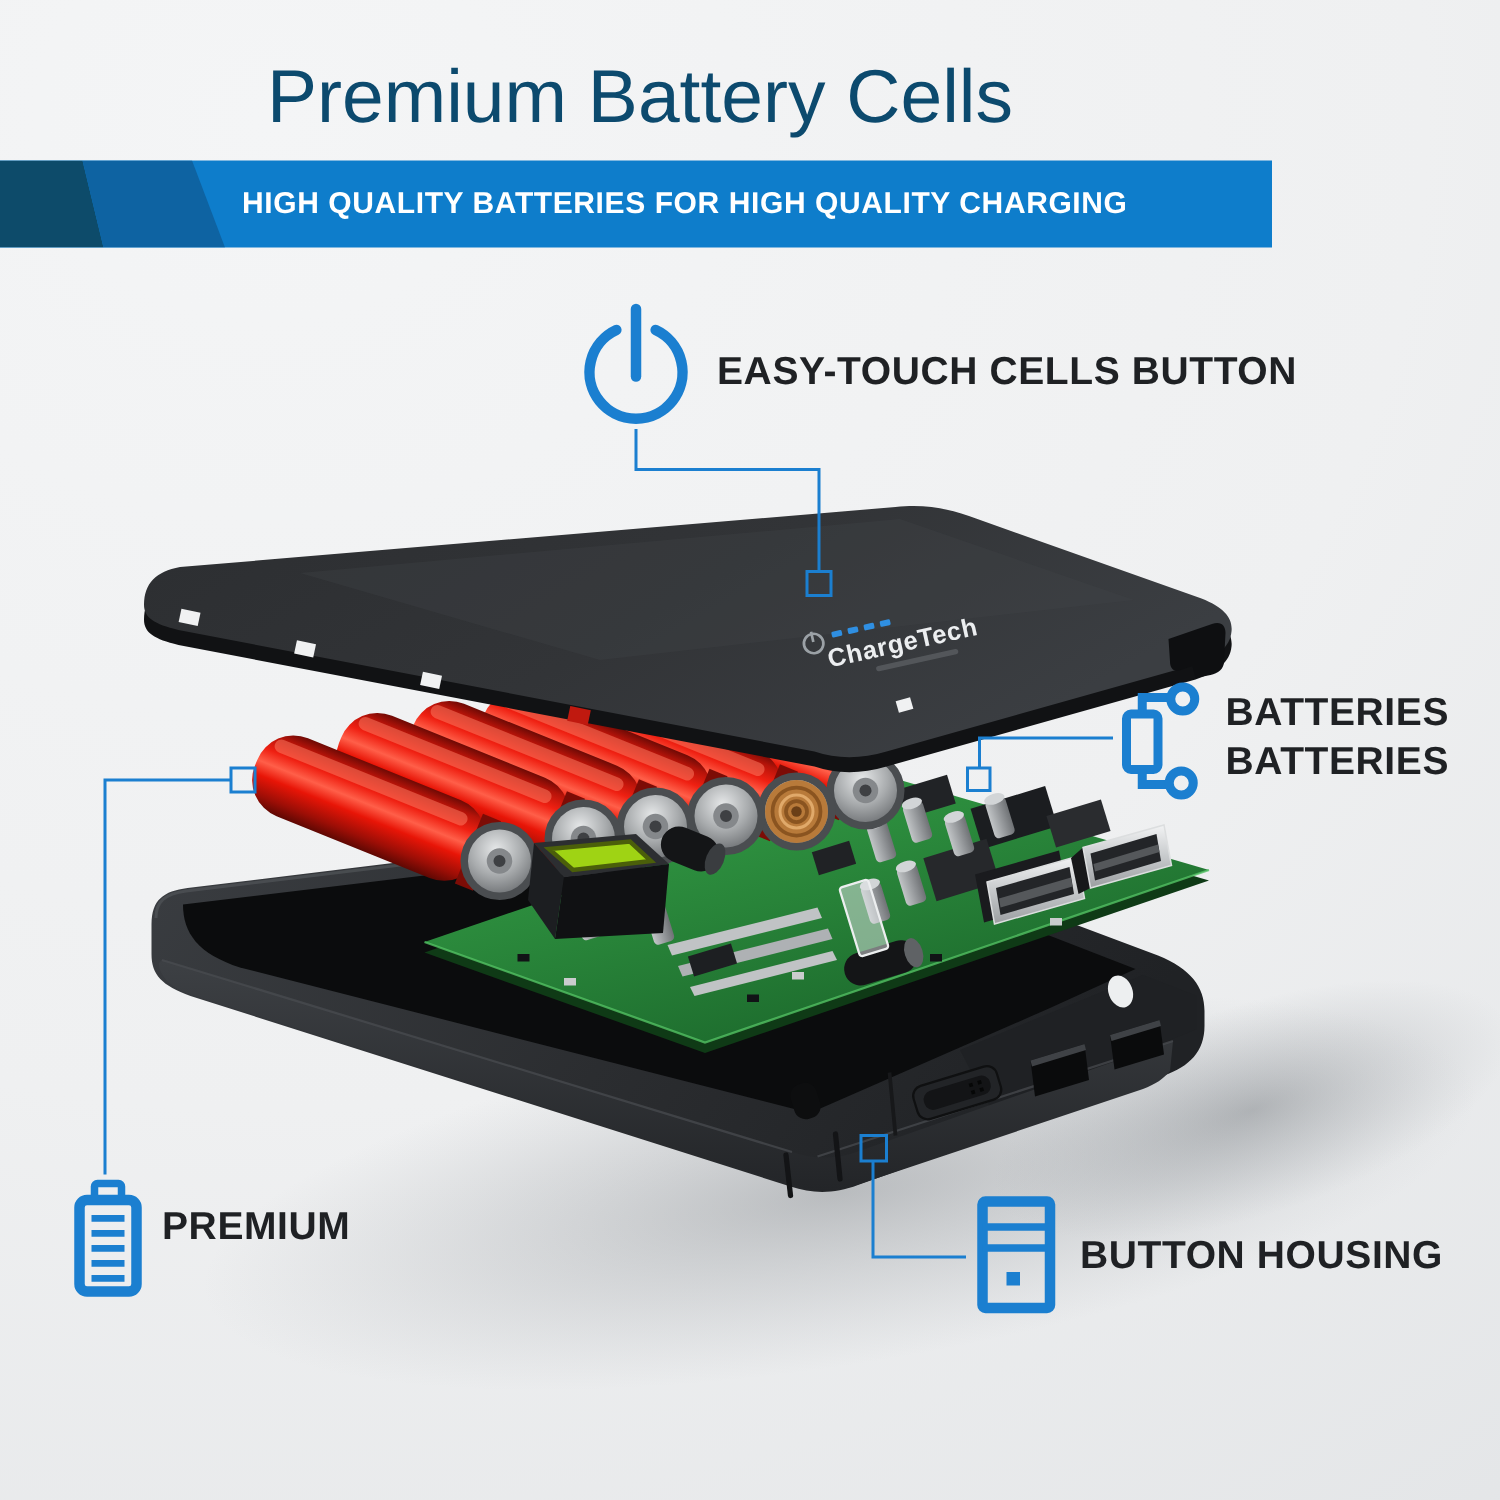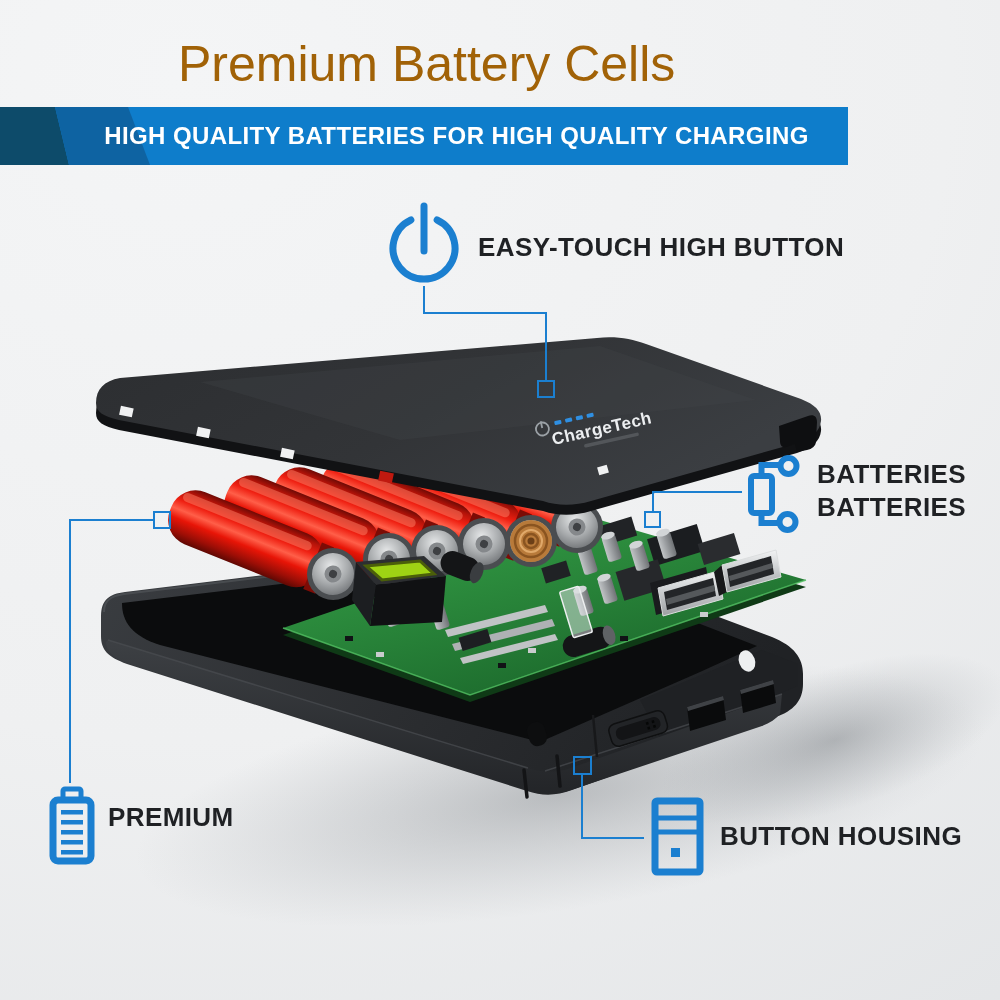--- a/index.html
+++ b/index.html
@@ -4,30 +4,30 @@
 <style>
   html,body{margin:0;padding:0;}
   body{
     width:1000px;height:1000px;overflow:hidden;position:relative;
     font-family:"Liberation Sans","DejaVu Sans",sans-serif;
     background:radial-gradient(140% 120% at 18% 8%, #f4f5f6 0%, #eff0f1 55%, #e3e5e7 100%);
   }
   .abs{position:absolute;}
   #title{
     left:178px;top:34px;font-size:50px;line-height:60px;font-weight:400;
-    color:#a16207;letter-spacing:0px;white-space:nowrap;
+    color:#0c4a6e;letter-spacing:0px;white-space:nowrap;
   }
   #banner{
     left:0;top:107px;width:848px;height:58px;background:#0e7dcb;
     display:flex;align-items:center;
   }
   #banner-shapes{position:absolute;left:0;top:0;}
   #banner-text{
     position:relative;width:100%;padding-left:65px;text-align:center;
-    color:#ffffff;font-weight:bold;font-size:24px;letter-spacing:0.4px;white-space:nowrap;
+    color:#ffffff;font-weight:bold;font-size:20px;letter-spacing:0.4px;white-space:nowrap;
   }
   .callout-label{
     color:#1f2124;font-weight:bold;font-size:26px;line-height:33px;
     letter-spacing:0.4px;white-space:nowrap;
   }
   #label-power{left:478px;top:231px;}
   #label-circuit{left:817px;top:458px;}
   #label-battery{left:108px;top:801px;}
   #label-housing{left:720px;top:820px;}
   #device{left:0;top:0;}
@@ -277,21 +277,21 @@
     </g>
     <g>
       <rect x="655" y="801" width="45" height="71" rx="2" stroke-width="7"></rect>
       <line x1="655" y1="818" x2="700" y2="818" stroke-width="5"></line>
       <line x1="655" y1="832" x2="700" y2="832" stroke-width="5"></line>
       <rect x="671" y="848" width="9" height="9" fill="#1b7fd0" stroke="none"></rect>
     </g>
   </g>
 </svg>
 
-<div id="label-power" class="abs callout-label">EASY-TOUCH HIGH BUTTON</div>
+<div id="label-power" class="abs callout-label">EASY-TOUCH CELLS BUTTON</div>
 
 <div id="label-circuit" class="abs callout-label">
   <div>BATTERIES</div>
   <div>BATTERIES</div>
 </div>
 
 <div id="label-battery" class="abs callout-label">
   <div>PREMIUM</div>
 </div>
 

